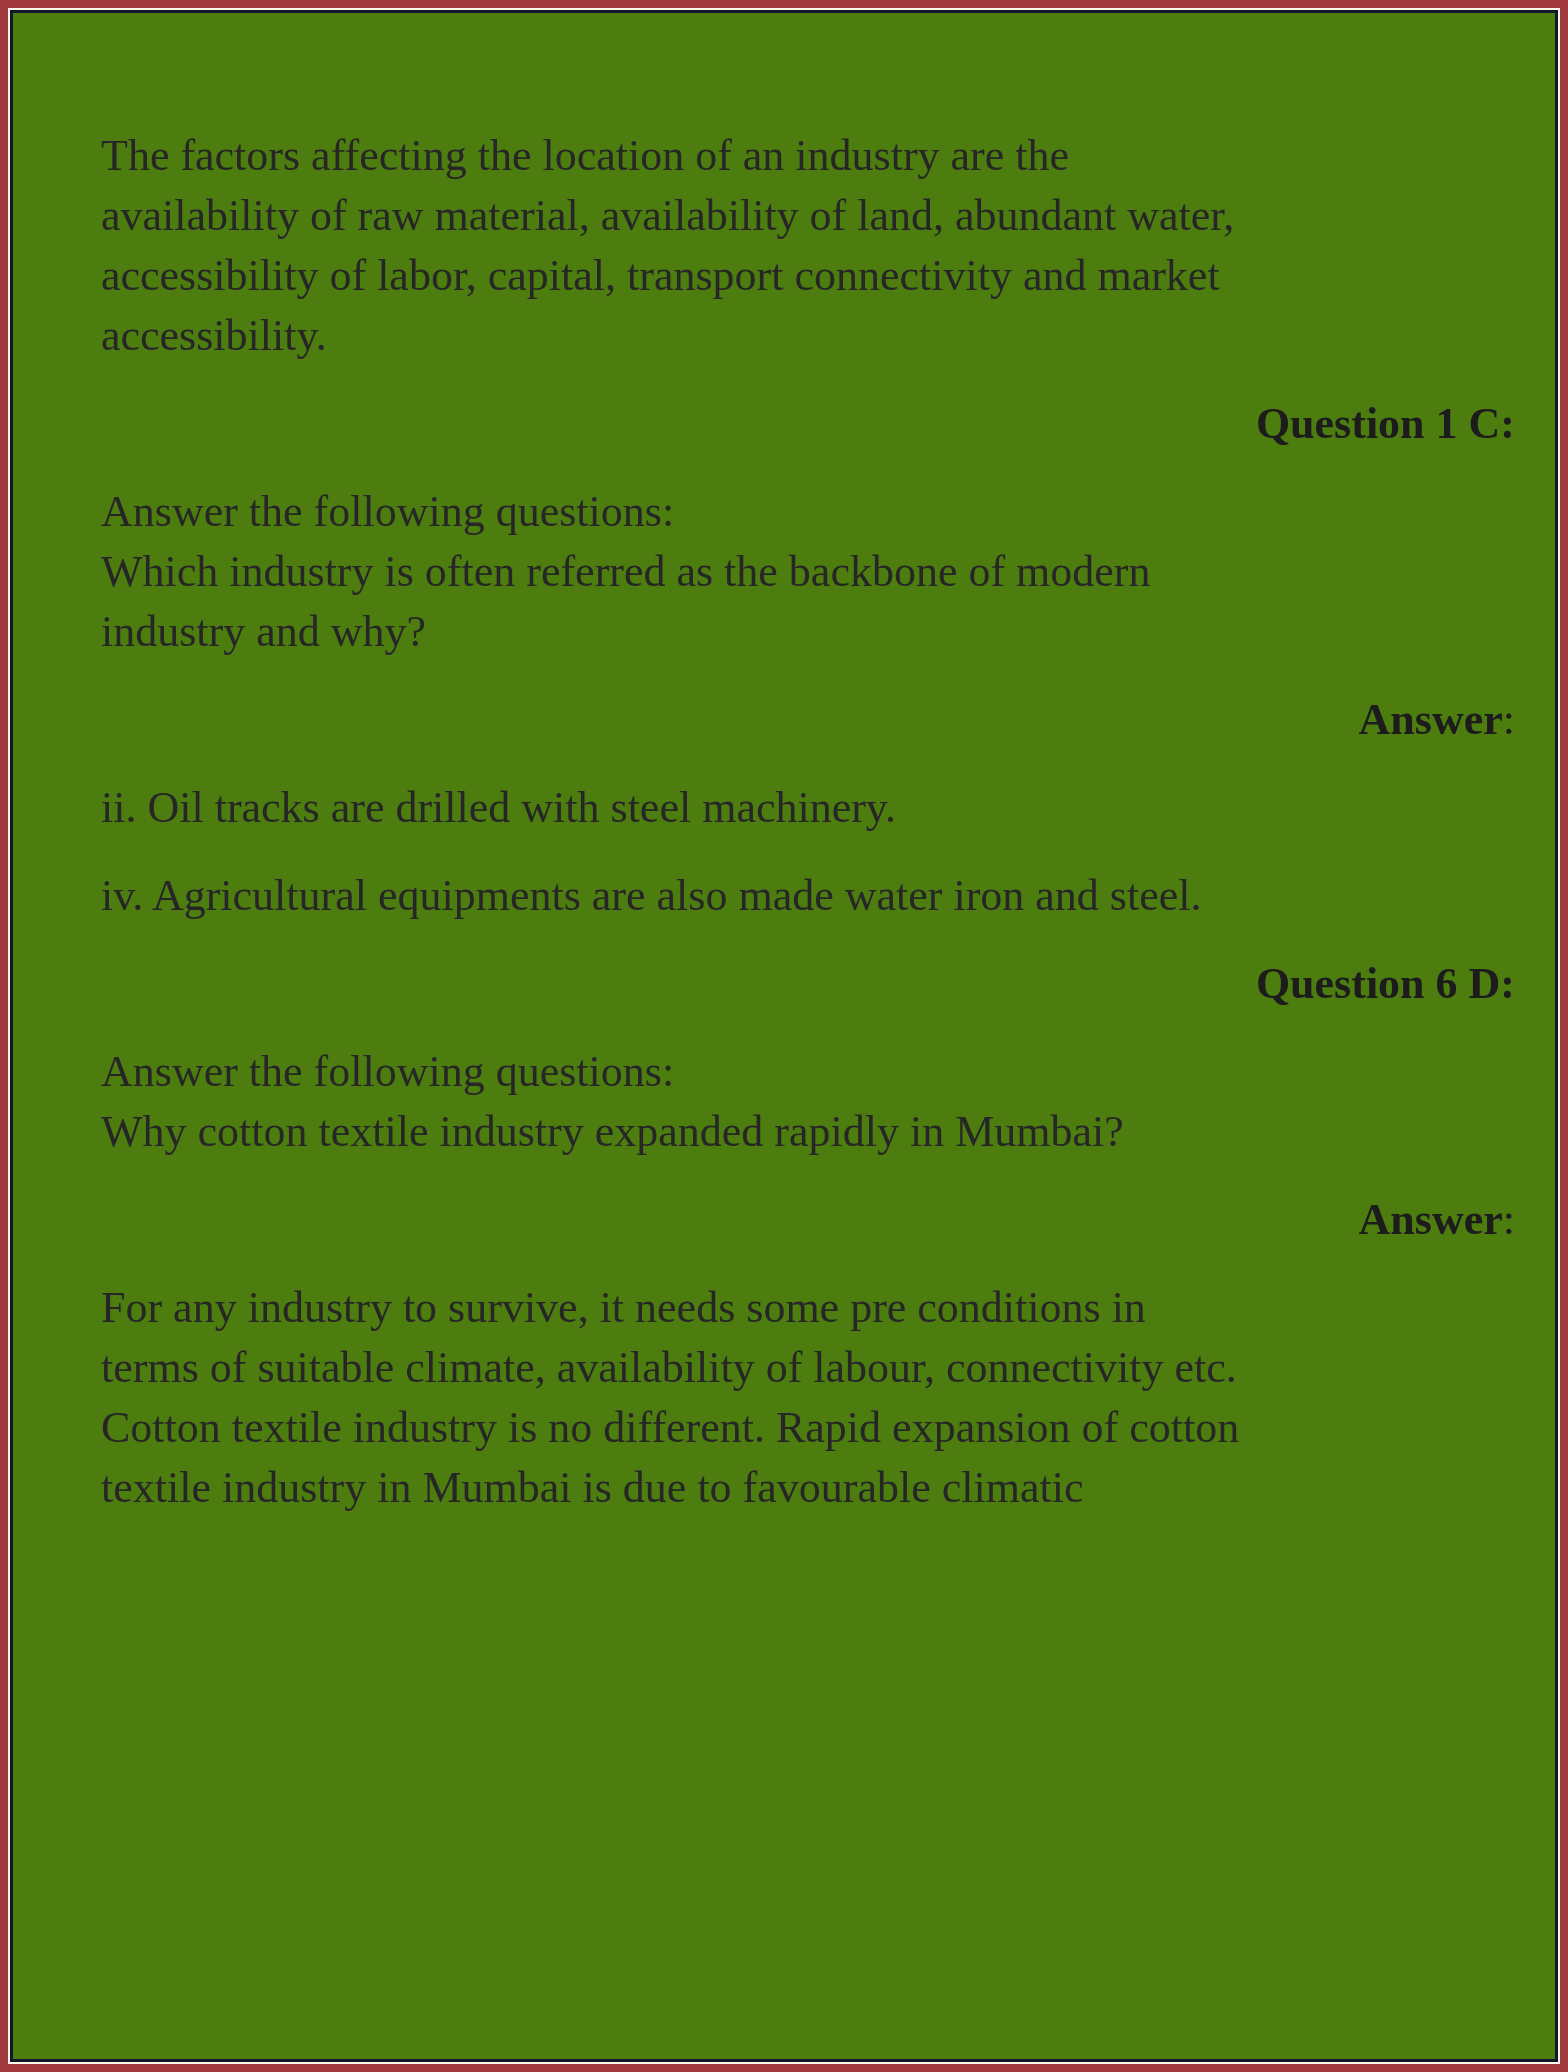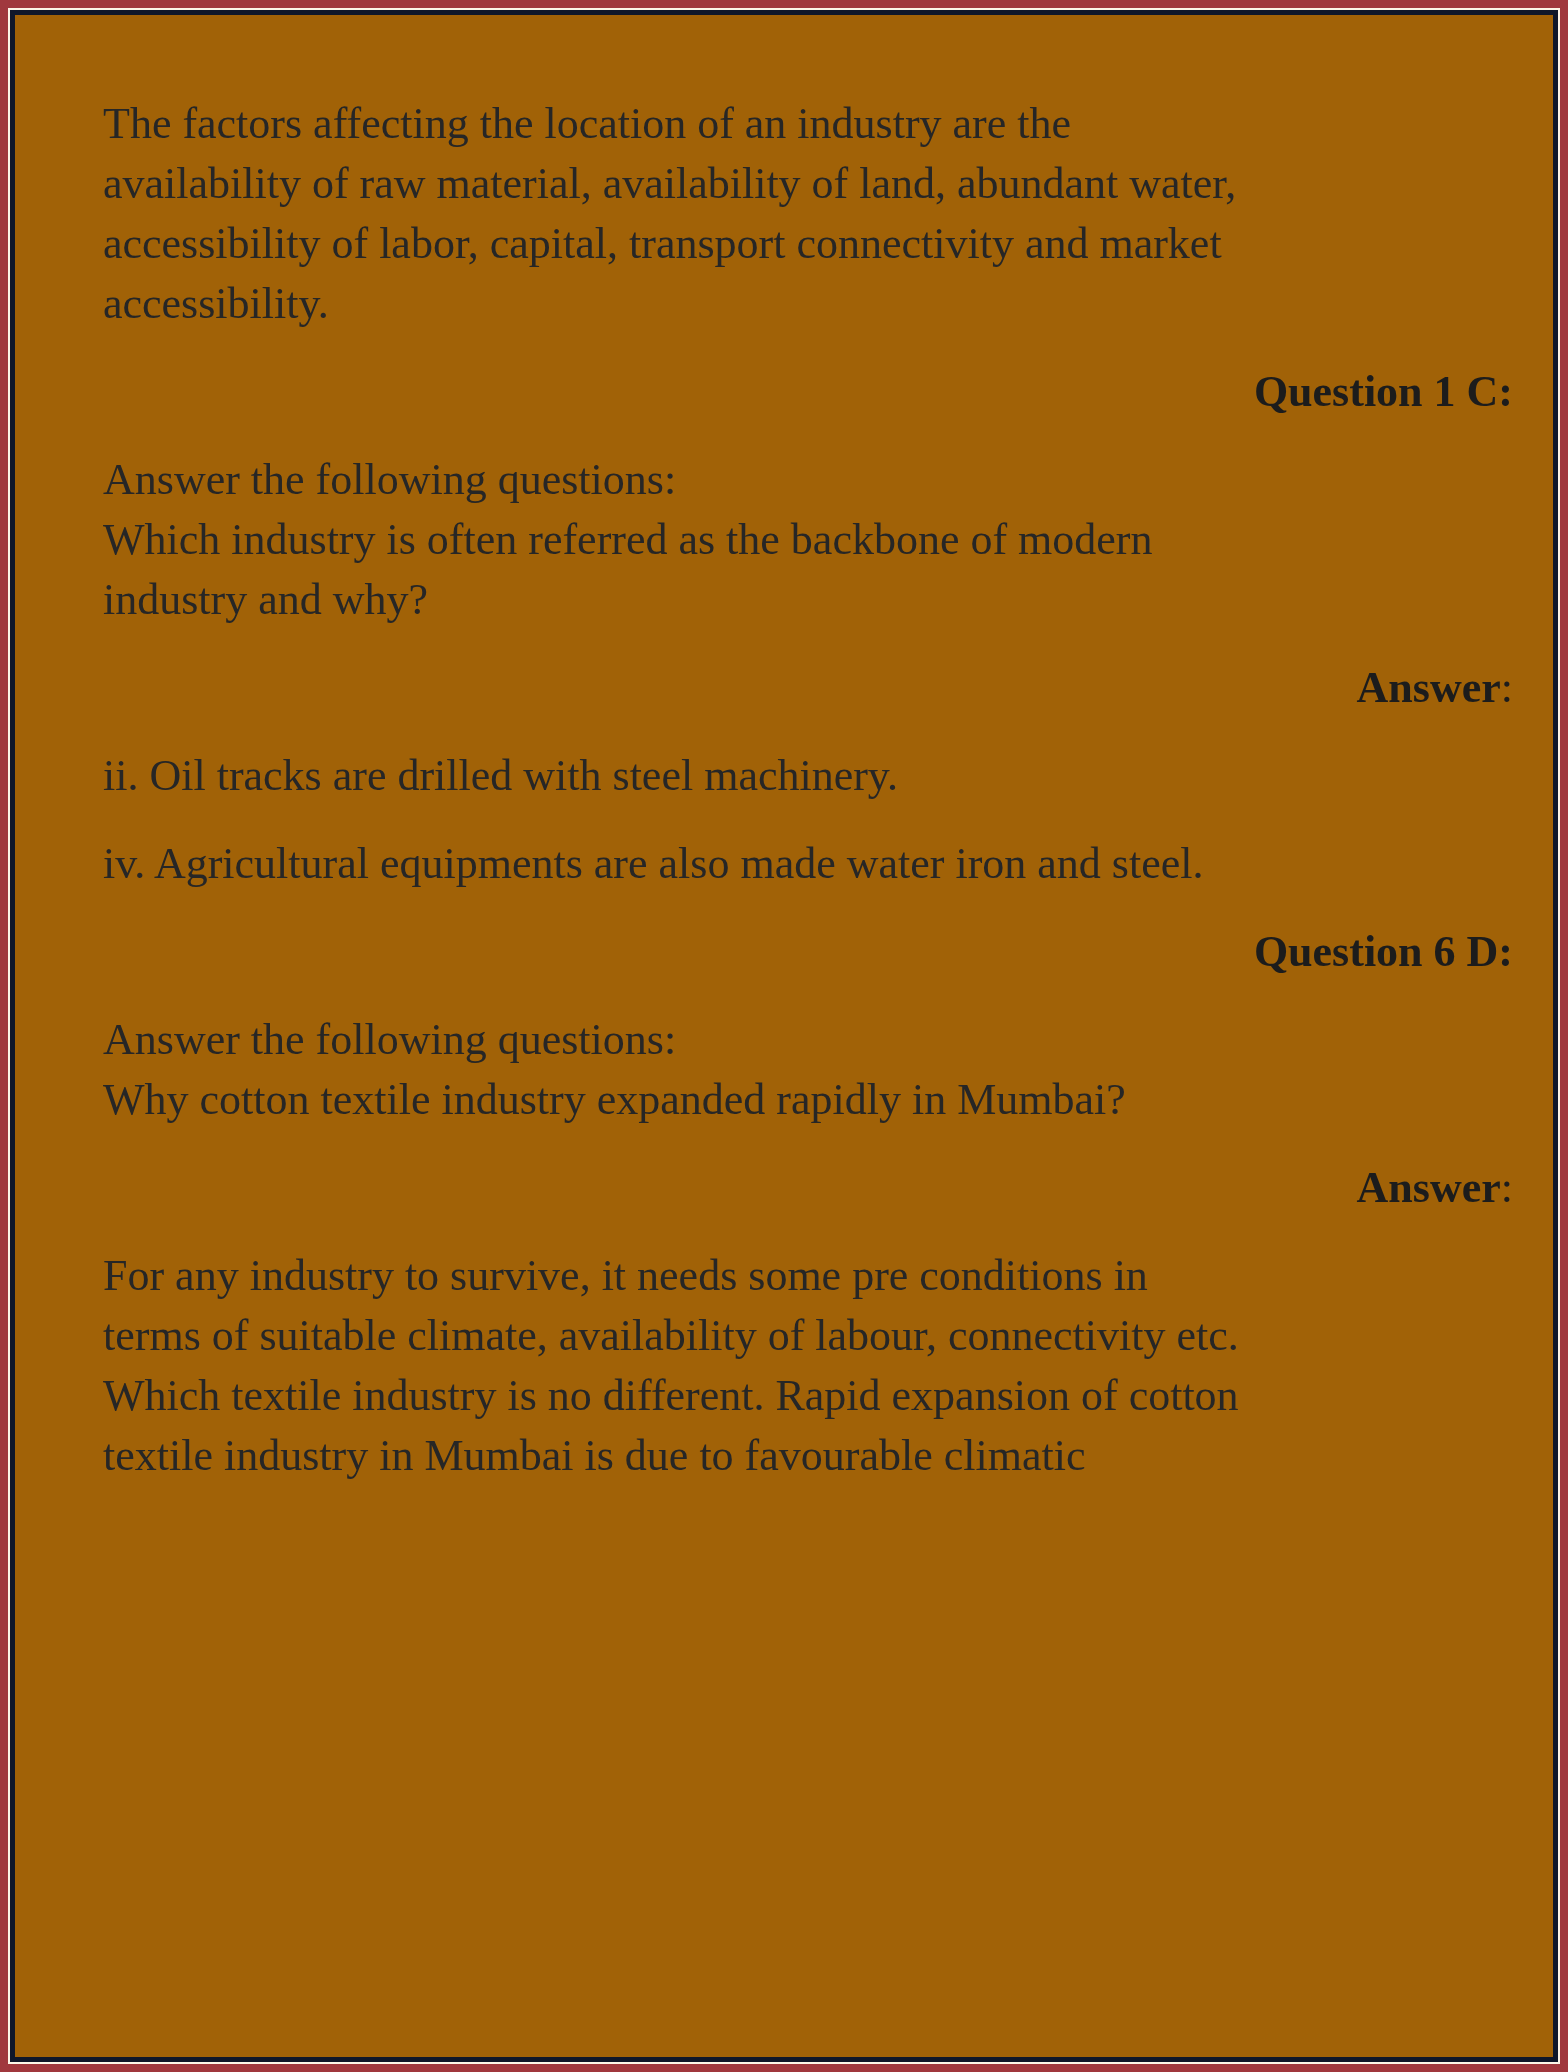--- a/index.html
+++ b/index.html
@@ -12,24 +12,24 @@
     height: 2072px;
     box-sizing: border-box;
     background: #A0383E;
     padding: 10px;
     font-family: "Liberation Serif", "DejaVu Serif", serif;
   }
   .sheet {
     box-sizing: border-box;
     width: 100%;
     height: 100%;
-    background: #a16207;
-    border: 5px solid #0f172a;
+    background: #4d7c0f;
+    border: 3px solid #0f172a;
     box-shadow: 0 0 0 2px #FCF5E8;
-    padding: 79px 40px 40px 88px;
+    padding: 113px 40px 40px 88px;
     overflow: hidden;
     color: #262626;
   }
   .sheet p {
     margin: 0 0 28px 0;
     font-size: 44px;
     line-height: 60px;
     white-space: pre-line;
     color: #262626;
   }
@@ -74,17 +74,17 @@
 
     <h2>Question 6 D:</h2>
 
     <p>Answer the following questions:
 Why cotton textile industry expanded rapidly in Mumbai?</p>
 
     <h2 class="answer-heading"><span>Answer</span><span class="colon">:</span></h2>
 
     <p>For any industry to survive, it needs some pre conditions in
 terms of suitable climate, availability of labour, connectivity etc.
-Which textile industry is no different. Rapid expansion of cotton
+Cotton textile industry is no different. Rapid expansion of cotton
 textile industry in Mumbai is due to favourable climatic</p>
 
   </div>
 </div>
 
 </body></html>

